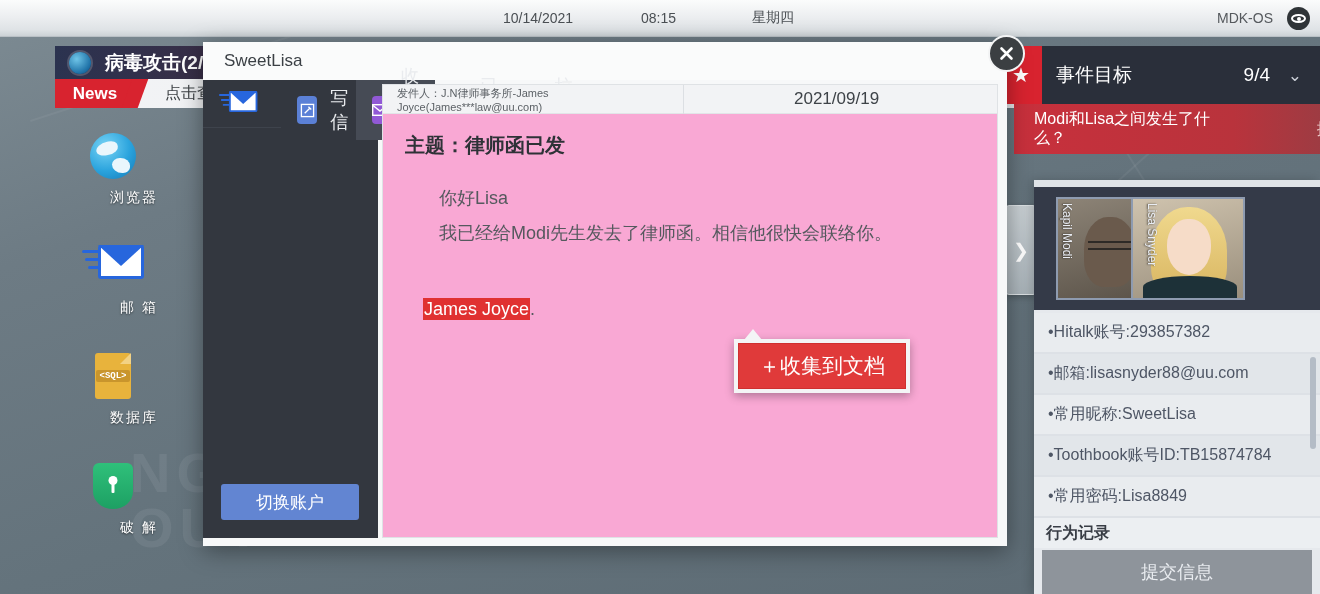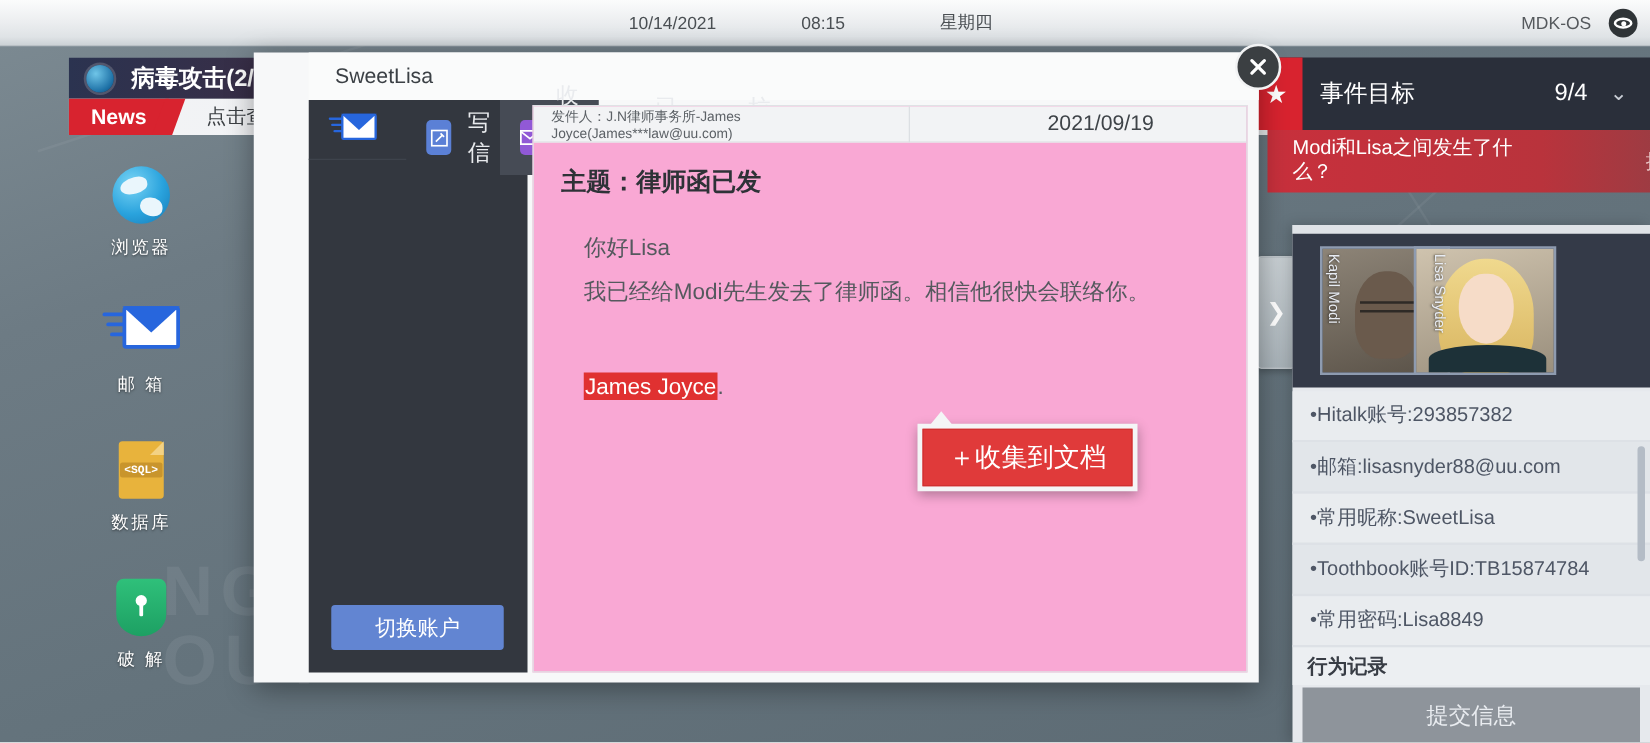--- a/index.html
+++ b/index.html
@@ -100,21 +100,21 @@
     display: flex; align-items: center; justify-content: center;
   }
   .news-tag-skew {
     width: 16px; height: 29px; background: #d8232f;
     transform: skewX(-20deg); margin-left: -8px;
   }
   .news-sub { margin-left: 22px; font-size: 16px; color: #3c4044; white-space: nowrap; }
 
   
   .dicons { position: absolute; left: 68px; top: 130px; width: 90px; }
-  .dicon { width: 90px; margin-bottom: 33px; text-align: center; cursor: pointer; }
+  .dicon { width: 90px; margin-bottom: 33px; text-align: right; cursor: pointer; }
   .dicon .glyph { height: 52px; display: flex; align-items: center; justify-content: center; }
   .dicon .lbl {
     margin-top: 7px; color: #fff; font-size: 14px;
     text-shadow: 0 1px 2px rgba(0,0,0,0.55);
     letter-spacing: 2px;
   }
   .ic-globe {
     width: 46px; height: 46px; border-radius: 50%;
     background: radial-gradient(circle at 34% 30%,#79d4f5,#2aa3dd 55%,#1478b5);
     position: relative; overflow: hidden;
@@ -172,21 +172,20 @@
     content: ""; position: absolute; left: 3px; top: 8px;
     width: 3px; height: 9px; background: #fff; border-radius: 1px;
   }
 
   
   .win {
     position: absolute; left: 203px; top: 42px;
     width: 804px; height: 504px;
     background: #f7f8f9;
     box-shadow: 0 5px 22px rgba(0,0,0,0.38);
-    padding-left: 44px;
   }
   .win-title {
     height: 38px; background: #fafbfb;
     display: flex; align-items: center;
     padding-left: 21px; font-size: 17px; color: #3b4045;
   }
   .win-close {
     position: absolute; right: -18px; top: -7px;
     width: 37px; height: 37px; border-radius: 50%;
     background: #3b3f42; border: 2px solid #f2f3f4;
@@ -238,21 +237,21 @@
   }
   .mail-from { padding-left: 14px; width: 300px; }
   .mail-date {
     border-left: 1px solid #dcdfe3; height: 29px;
     display: flex; align-items: center; padding-left: 110px;
     font-size: 17px; color: #3e4348;
   }
   .mail-subject {
     margin: 18px 0 0 22px; font-size: 20px; font-weight: bold; color: #2e3237;
   }
-  .mail-lines { margin: 22px 0 0 40px; font-size: 18px; color: #55595e; line-height: 1.95; }
+  .mail-lines { margin: 22px 0 0 56px; font-size: 18px; color: #55595e; line-height: 1.95; }
   .mail-sign { margin: 48px 0 0 40px; font-size: 18px; color: #55595e; }
   .sel { background: #e03131; color: #fff; padding: 1px 1px; }
 
   .collect-pop {
     position: absolute; left: 531px; top: 297px;
     padding: 4px; background: #f4f5f6;
     box-shadow: 0 3px 9px rgba(0,0,0,0.3);
     cursor: pointer;
   }
   .collect-btn {

